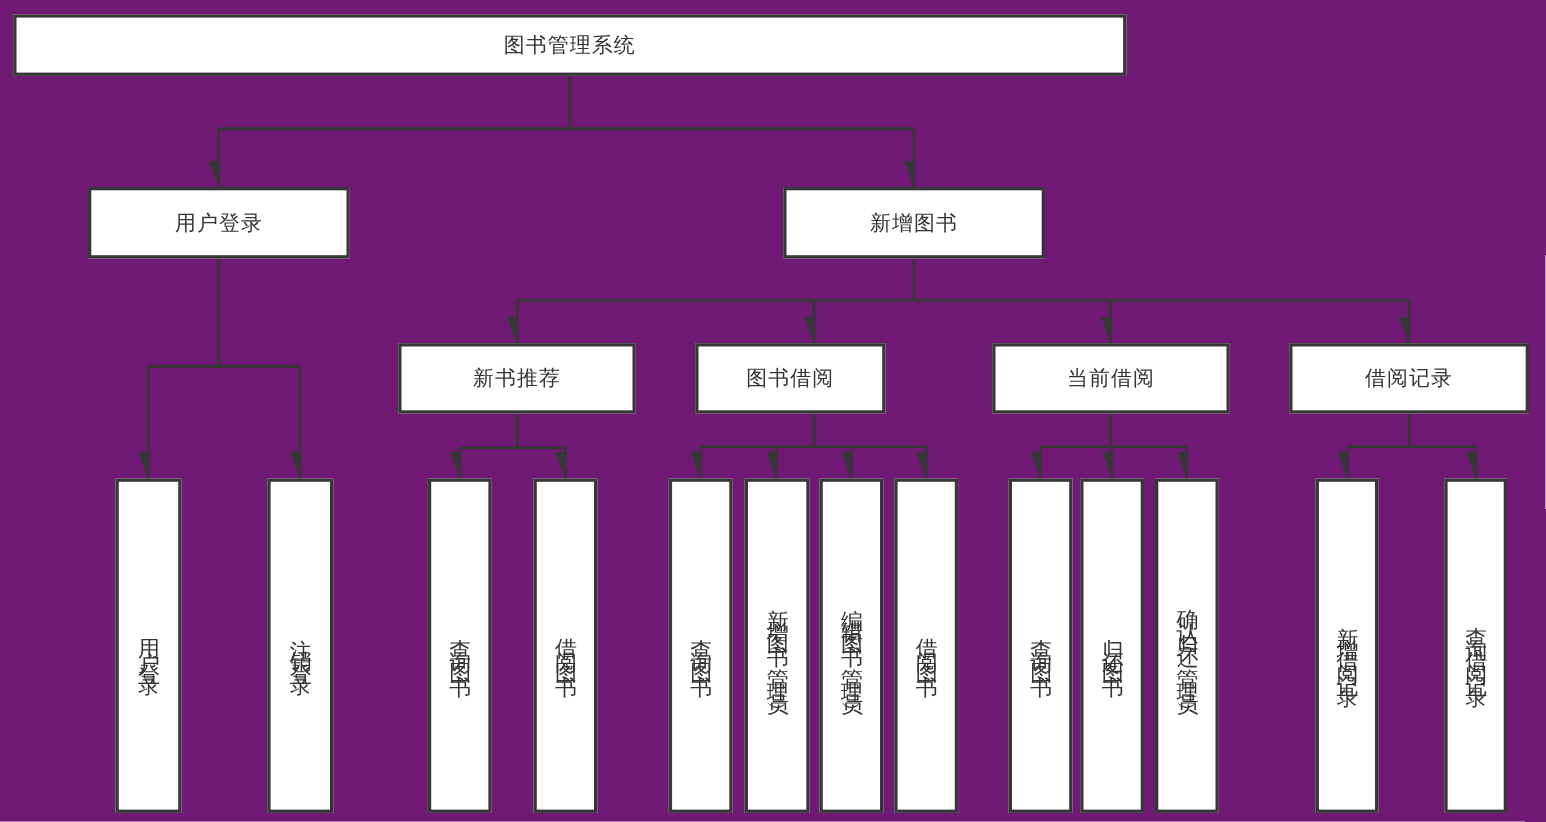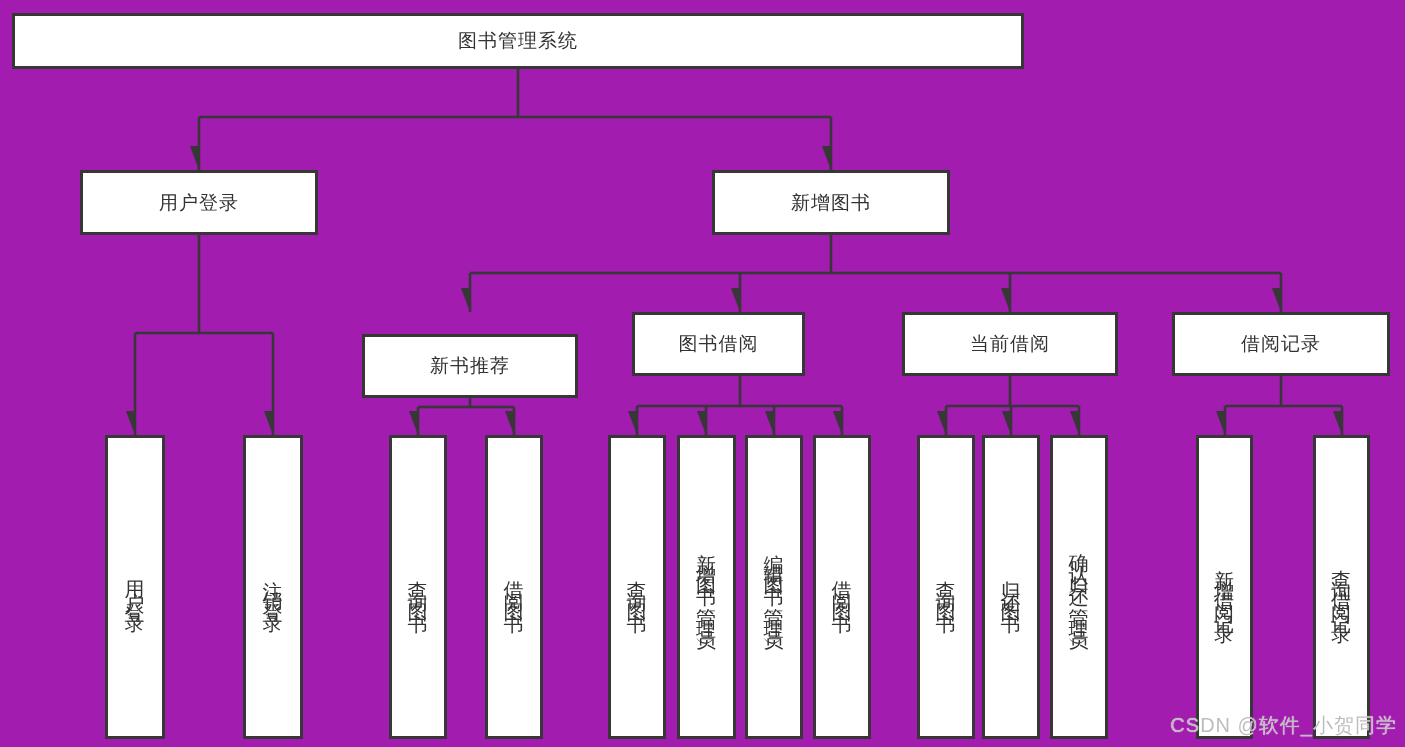--- a/index.html
+++ b/index.html
@@ -1,19 +1,19 @@
 <!DOCTYPE html>
 <html><head>
 <meta charset="utf-8">
 <style>
   html,body{margin:0;padding:0;background:#ffffff;}
   #canvas{
     position:relative;
     width:1405px;height:747px;
-    background:#a21caf;
+    background:#701a75;
     font-family:"Liberation Sans","DejaVu Sans",sans-serif;
     overflow:hidden;
   }
   #wires{position:absolute;left:0;top:0;width:1405px;height:747px;}
   .node{
     position:absolute;
     box-sizing:border-box;
     border:3px solid #373737;
     background:#ffffff;
     display:flex;align-items:center;justify-content:center;
@@ -94,21 +94,21 @@
     <span>图书管理系统</span>
   </div>
 
   <div class="node" style="left:80px;top:170px;width:238px;height:65px;">
     <span>用户登录</span>
   </div>
   <div class="node" style="left:712px;top:170px;width:238px;height:65px;">
     <span>新增图书</span>
   </div>
 
-  <div class="node" style="left:362px;top:312px;width:216px;height:64px;margin-top:22px;">
+  <div class="node" style="left:362px;top:312px;width:216px;height:64px;">
     <span>新书推荐</span>
   </div>
   <div class="node" style="left:632px;top:312px;width:173px;height:64px;">
     <span>图书借阅</span>
   </div>
   <div class="node" style="left:902px;top:312px;width:216px;height:64px;">
     <span>当前借阅</span>
   </div>
   <div class="node" style="left:1172px;top:312px;width:218px;height:64px;">
     <span>借阅记录</span>
@@ -151,15 +151,14 @@
     <span class="vtext">确认归还（管理员）</span>
   </div>
 
   <div class="node leaf" style="left:1196px;top:435px;width:57px;height:304px;">
     <span class="vtext">新增借阅记录</span>
   </div>
   <div class="node leaf" style="left:1313px;top:435px;width:57px;height:304px;">
     <span class="vtext">查询借阅记录</span>
   </div>
 
-  <div id="watermark">CSDN @软件_小贺同学</div>
 
 </div>
 
 </body></html>

